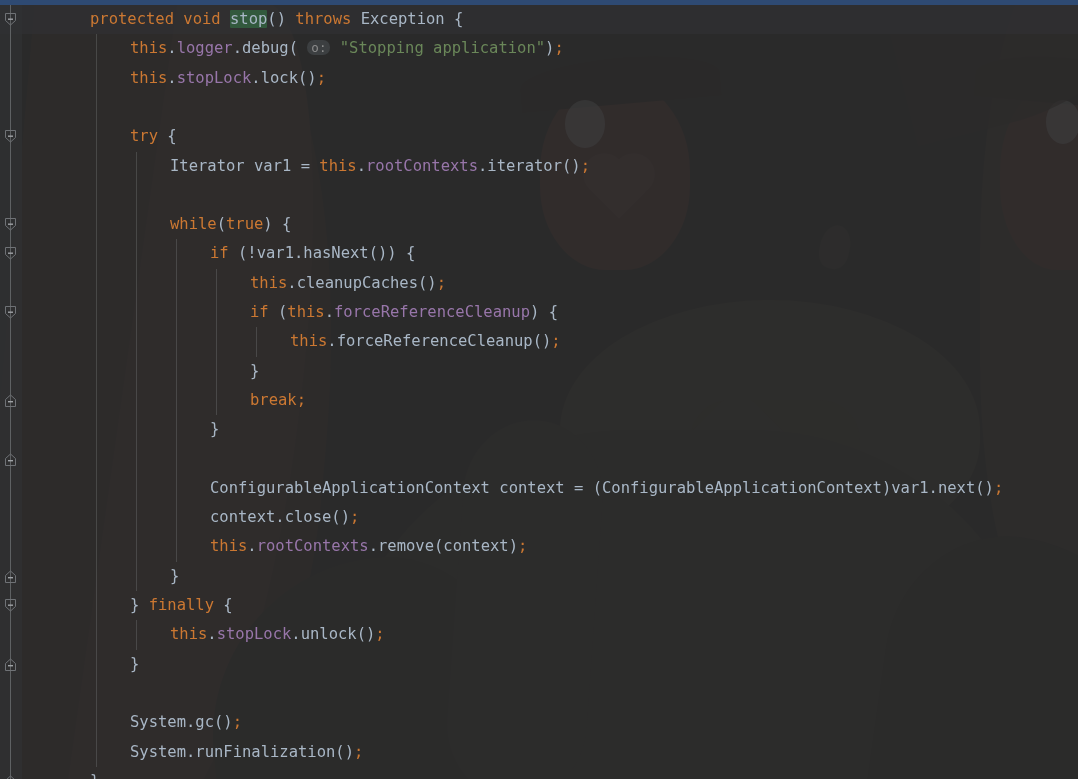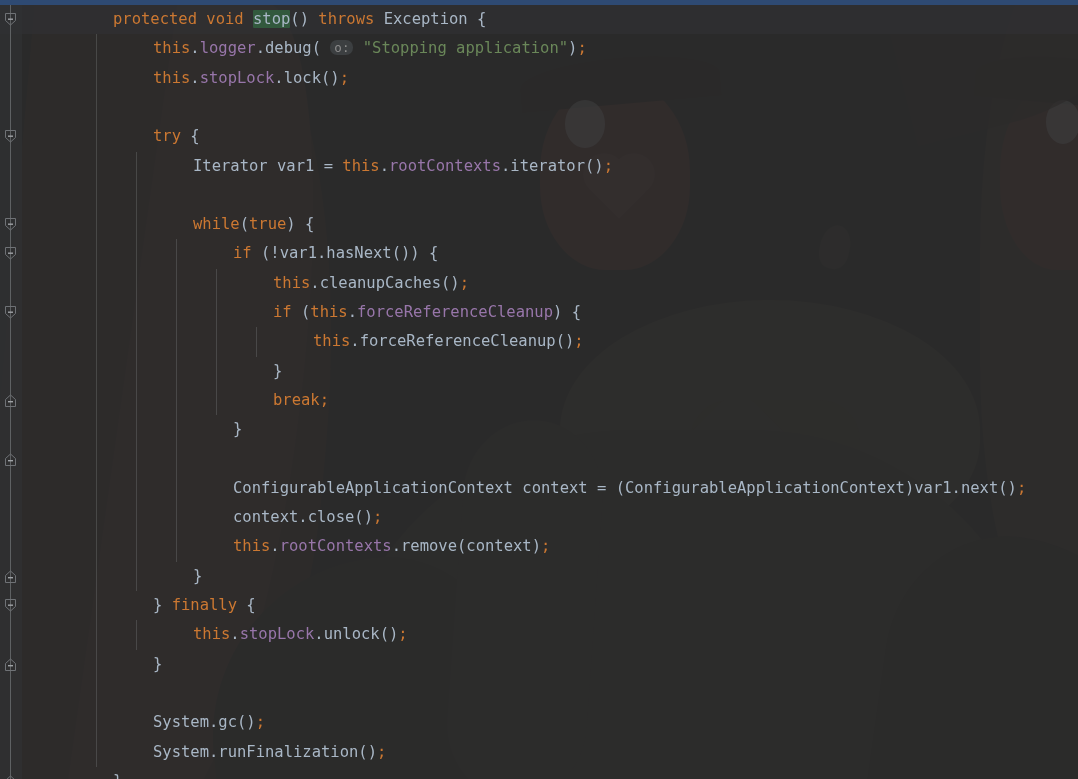--- a/index.html
+++ b/index.html
@@ -202,21 +202,21 @@
     z-index: 5;
     font-size: 15.5px;
     line-height: 29.3px;
     letter-spacing: 0px;
     white-space: pre;
     color: #a9b7c6;
   }
   .line {
     position: relative;
     height: 29.3px;
-    padding-left: 38px;
+    padding-left: 15px;
     box-sizing: border-box;
   }
   .ln-text { position: relative; z-index: 2; }
 
   
   #indent-guides {
     position: absolute;
     left: 0; top: 0; width: 1078px; height: 779px;
     z-index: 3;
     pointer-events: none;

